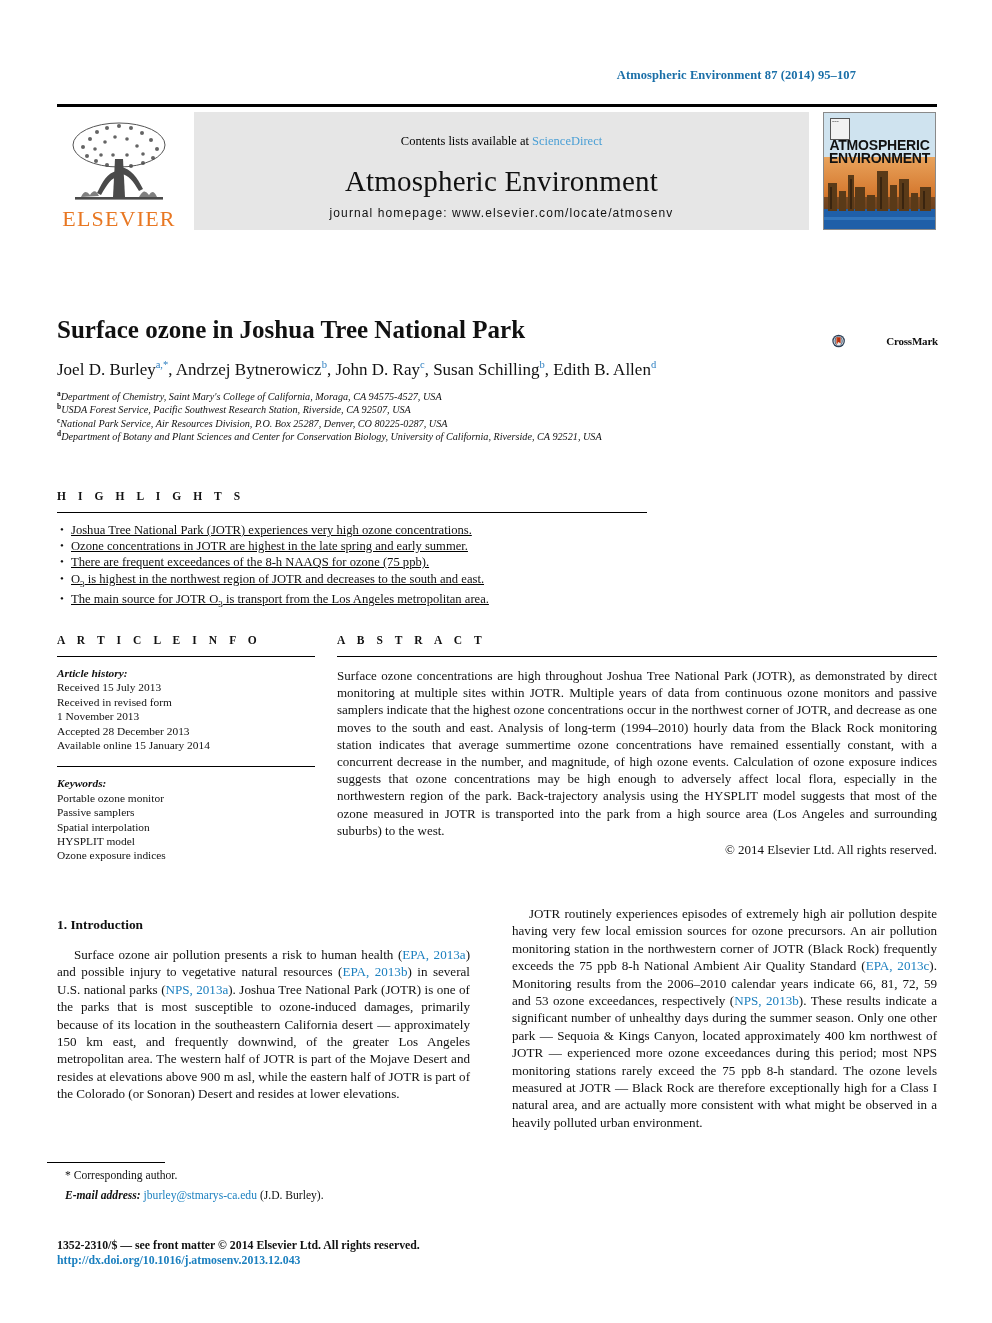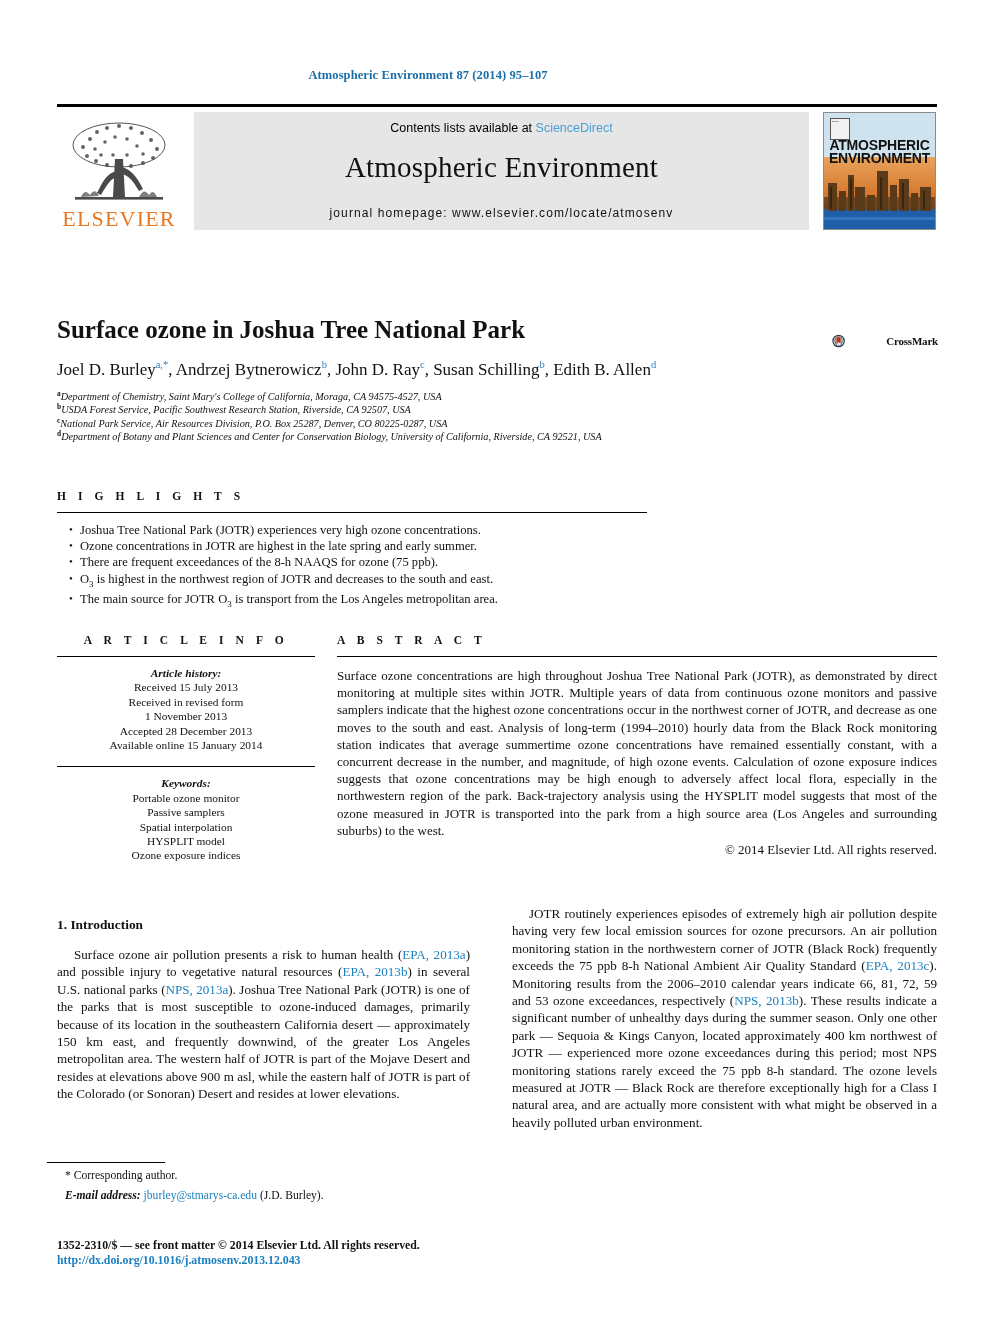--- a/index.html
+++ b/index.html
@@ -21,21 +21,21 @@
     height: 1323px;
     box-sizing: border-box;
   }
 
   
   .runhead {
     position: absolute;
     top: 68px;
     left: 0;
     width: 856px;
-    text-align: center;
+    text-align: right;
     font-family: "Liberation Serif", serif;
     font-size: 12.5px;
     font-weight: bold;
     color: #1a6fa8;
     letter-spacing: .1px;
   }
 
   
   .masthead {
     position: absolute;
@@ -74,22 +74,22 @@
     top: 8px;
     left: 137px;
     width: 615px;
     height: 118px;
     background: #e6e6e6;
     display: flex;
     flex-direction: column;
     align-items: center;
   }
   .contents-line {
-    margin-top: 9px;
-    font-family: Liberation Sans, sans-serif;
+    margin-top: 22px;
+    font-family: Liberation Serif, serif;
     font-size: 12.5px;
     color: #000;
   }
   .contents-line .sd {
     color: #4a9fd5;
   }
   .journal-title {
     margin-top: 16px;
     font-family: "Liberation Serif", serif;
     font-size: 29px;
@@ -228,24 +228,25 @@
     font-size: 11.5px;
     letter-spacing: 4.6px;
     color: #111;
   }
   .hr-thin {
     height: 1px;
     background: #000;
     margin-top: 10px;
   }
   .hl-list {
-    margin: 12px;
+    margin: 3px;
     padding: 0;
     list-style: none;
     margin-top: 9px;
+    text-decoration: underline;
   }
   .hl-list li {
     font-family: "Liberation Serif", serif;
     font-size: 12.6px;
     line-height: 16.2px;
     color: #111;
     padding-left: 11px;
     position: relative;
   }
   .hl-list li::before {
@@ -256,21 +257,20 @@
     font-size: 11px;
   }
   .hl-list sub { font-size: 9px; }
 
   
   .info-col {
     position: absolute;
     top: 634px;
     left: 57px;
     width: 258px;
-    text-align: center;
   }
   .abs-col {
     position: absolute;
     top: 634px;
     left: 337px;
     width: 600px;
   }
   .info-body {
     margin-top: 9px;
     font-family: "Liberation Serif", serif;

